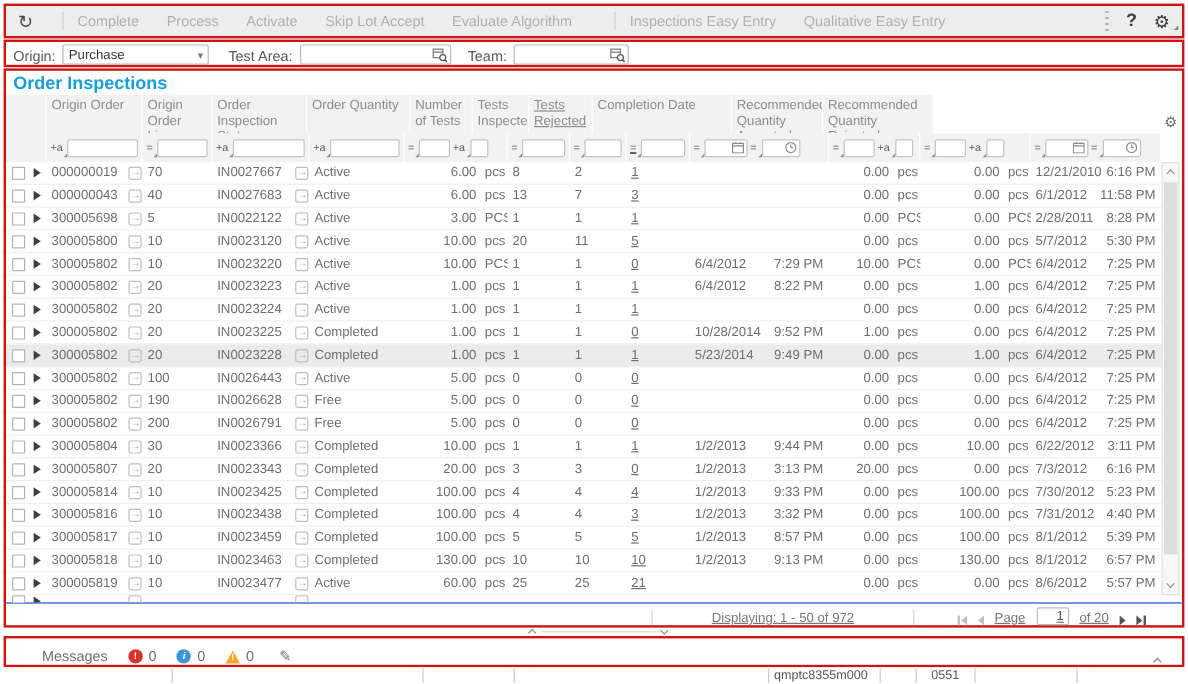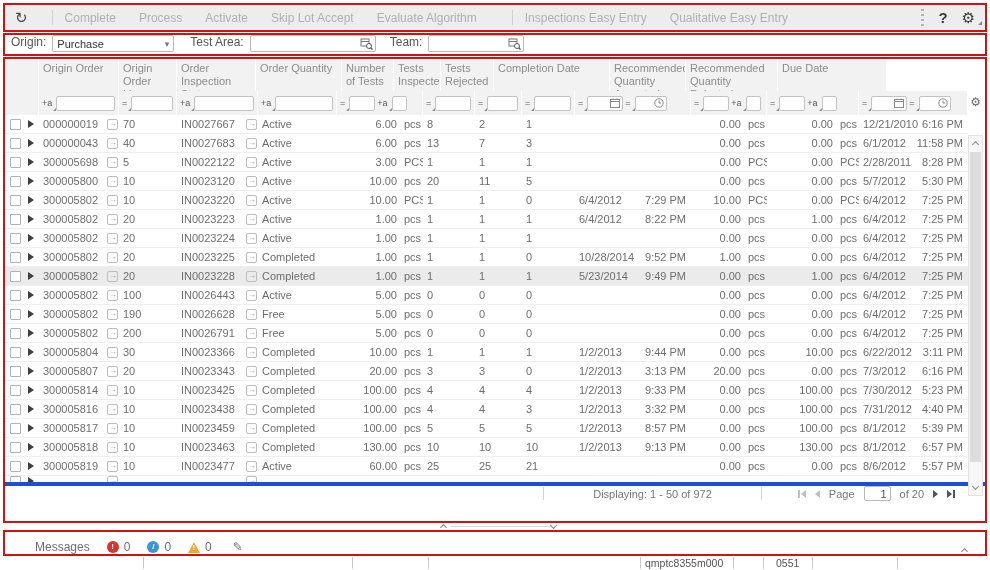--- a/index.html
+++ b/index.html
@@ -17,21 +17,21 @@
   .tb-right { margin-left:auto; display:flex; align-items:center; gap:14px; }
   .tb-dots { width:3px; height:17px;
              background-image:repeating-linear-gradient(#b5b5b5 0 2px, transparent 2px 5px); }
   .tb-help { font-size:15px; font-weight:bold; color:#3c3c3c; }
   .tb-gear { font-size:15px; color:#3c3c3c; position:relative; }
   .tb-gear::after { content:""; position:absolute; right:-7px; bottom:2px;
                     border-left:4px solid transparent; border-bottom:4px solid #8a8a8a; }
 
   
   #box-filter { top:33px; height:23px; }
-  .filterbar { display:flex; align-items:flex-start; height:100%; padding:0 6px; gap:6px; }
+  .filterbar { display:flex; align-items:flex-end; height:100%; padding:0 6px; gap:6px; }
   .f-label { font-size:12px; color:#565656; white-space:nowrap; }
   .f-select { width:122px; height:17px; border:1px solid #b9b9b9; border-radius:2px; background:#fff;
               display:flex; align-items:center; padding:0 4px; }
   .f-select .val { flex:1; font-size:11px; color:#333; }
   .f-caret { font-size:9px; color:#777; }
   .f-input { height:17px; border:1px solid #b9b9b9; border-radius:2px; background:#fff;
              display:flex; align-items:center; justify-content:flex-end; padding:0 2px; }
   .f-input input { border:none; outline:none; flex:1; width:20px; font-size:11px; height:13px; }
   .w126 { width:126px; } .w96 { width:96px; }
 
@@ -39,21 +39,21 @@
   #box-grid { top:57px; height:466px; }
   .grid-title { color:#1a9ed9; font-weight:bold; font-size:15px; padding:2px 0 1px 6px; height:20px; }
   .ghead { display:flex; height:32px; }
   .gfilter { display:flex; height:24px; }
   .hcell, .fcell { background:#f2f2f2; border-right:1px solid #fff; }
   .hcell { font-size:11px; color:#8c8c8c; line-height:13px; padding:3px 2px 0 4px; overflow:hidden; }
   .fcell { display:flex; align-items:center; padding:0 3px; gap:2px; }
   .c-selh { width:34px; }
   .c-sel { width:20px; } .c-exp { width:14px; }
   .c-order { width:80px; } .c-line { width:58px; } .c-insp { width:81px; } .c-status { width:79px; }
-  .c-qty { width:86px; } .c-nt { width:52px; } .c-ti { width:47px; } .c-tr { width:53px; }
+  .c-qty { width:86px; } .c-nt { width:52px; } .c-ti { width:47px; } .c-tr { width:53px;text-decoration:underline; }
   .c-cd { width:116px; } .c-ra { width:76px; } .c-rr { width:92px; } .c-dd { width:109px; }
 
   .op { font-size:9px; color:#5a5a5a; position:relative; padding:0 2px 0 0; line-height:9px; flex:none; }
   .op::after { content:""; position:absolute; right:-2px; bottom:-3px;
                border-left:3px solid transparent; border-bottom:3px solid #8f8f8f; }
   .fin { height:15px; background:#fff; border:1px solid #c3c3c3; border-radius:2px;
          display:flex; align-items:center; justify-content:flex-end; padding:0 2px; min-width:0; }
   .fin input { border:none; outline:none; width:100%; min-width:8px; font-size:10px; height:11px; padding:0; }
   .fin.grow { flex:1; }
   .fw26 { width:26px; } .fw18 { width:15px; } .fw34 { width:36px; } .fw32 { width:32px; }
@@ -83,22 +83,22 @@
   .vscroll { position:absolute; top:76px; right:2px; width:15px; height:361px;
              background:#f7f7f7; border:1px solid #e2e2e2; }
   .vs-btn { position:absolute; left:0; width:13px; height:14px; display:flex; align-items:center; justify-content:center; }
   .vs-up { top:0; } .vs-down { bottom:0; }
   .chev { width:5px; height:5px; border-left:1px solid #8a8a8a; border-top:1px solid #8a8a8a; }
   .chev.up { transform:rotate(45deg); margin-top:3px; }
   .chev.down { transform:rotate(225deg); margin-bottom:3px; }
   .vs-thumb { position:absolute; left:1px; top:16px; width:11px; height:310px; background:#dcdcdc; }
 
   
-  .pager { display:flex; align-items:center; justify-content:flex-end; height:19px;
-           border-top:4px solid #1d4ed8; font-size:11px; color:#777; gap:9px; padding-right:30px; }
+  .pager { display:flex; align-items:flex-end; justify-content:flex-end; height:19px;
+           border-top:1px solid #1d4ed8; font-size:11px; color:#777; gap:9px; padding-right:30px;text-decoration:underline; }
   .pg-sep { width:1px; height:13px; background:#d5d5d5; }
   .pgbtn { display:flex; align-items:center; gap:1px; }
   .tri-l { width:0; height:0; border-top:4px solid transparent; border-bottom:4px solid transparent; border-right:5px solid #c0c0c0; }
   .tri-r { width:0; height:0; border-top:4px solid transparent; border-bottom:4px solid transparent; border-left:5px solid #555; }
   .pgbar-l { width:2px; height:8px; background:#c0c0c0; }
   .pgbar-r { width:2px; height:8px; background:#555; }
   .pg-input { width:27px; height:15px; border:1px solid #b9b9b9; border-radius:2px; font-size:11px;
               text-align:right; padding-right:3px; color:#555; outline:none; }
 
   
@@ -183,34 +183,34 @@
           <rect x="1" y="1" width="8" height="7" fill="none" stroke="#777" stroke-width="1"></rect>
           <line x1="1" y1="3.5" x2="9" y2="3.5" stroke="#777" stroke-width="1"></line>
           <circle cx="9" cy="8" r="2.5" fill="#fff" stroke="#555" stroke-width="1"></circle>
           <line x1="10.8" y1="9.8" x2="12.5" y2="11.5" stroke="#555" stroke-width="1.4"></line>
         </svg>
       </span>
     </div>
   </div>
 
   <div class="rbox" id="box-grid">
+    <div class="grid-title">Order Inspections</div>
 
     <div class="ghead">
       <div class="hcell c-selh"></div>
       <div class="hcell c-order">Origin Order</div>
       <div class="hcell c-line">Origin Order Line</div>
       <div class="hcell c-status">Order Inspection Status</div>
       <div class="hcell c-qty">Order Quantity</div>
       <div class="hcell c-nt">Number of Tests</div>
       <div class="hcell c-ti">Tests Inspected</div>
       <div class="hcell c-tr">Tests Rejected</div>
       <div class="hcell c-cd">Completion Date</div>
       <div class="hcell c-ra">Recommended Quantity Accepted</div>
       <div class="hcell c-rr">Recommended Quantity Rejected</div>
-      <div class="hcell c-dd">Due Date</div>
     </div>
 
     <div class="gfilter">
       <div class="fcell c-selh"></div>
       <div class="fcell c-order">
         <span class="op">+a</span>
         <span class="fin grow">
             <input style="">
           </span>
       </div>

